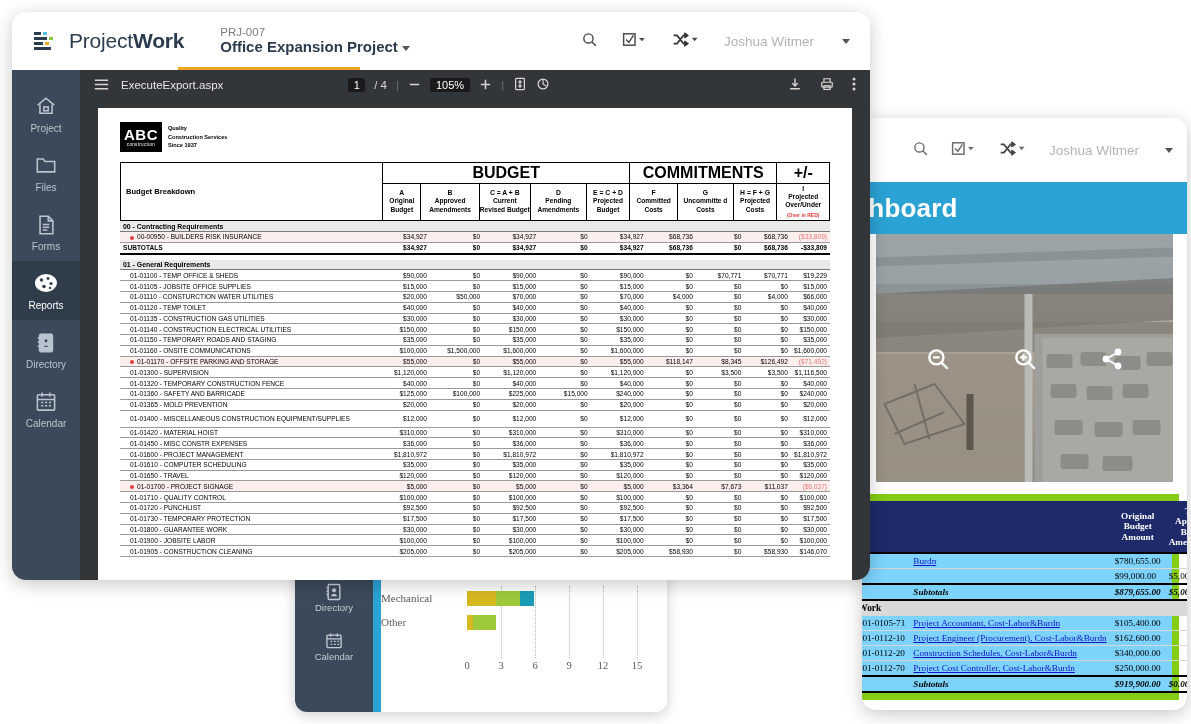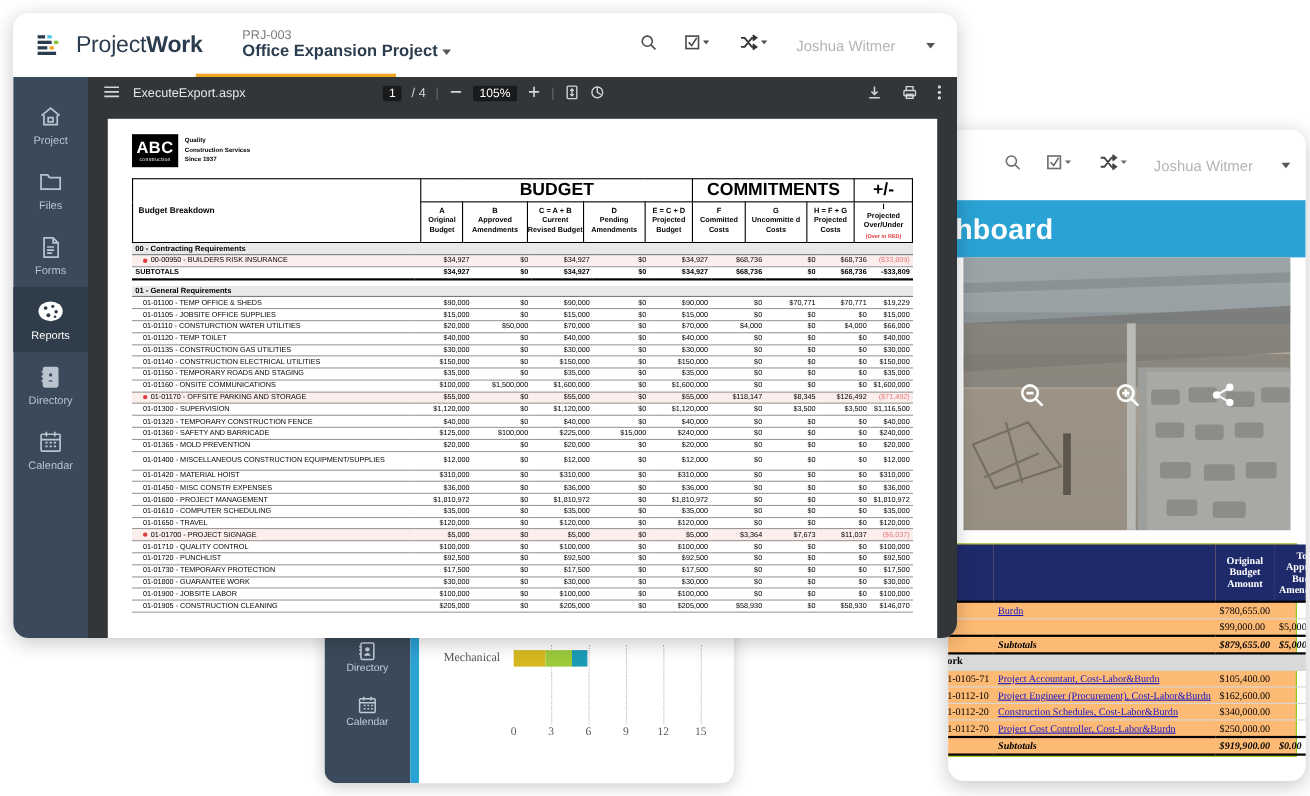--- a/index.html
+++ b/index.html
@@ -39,22 +39,22 @@
   #win-chart .w3-side .navitem { text-align:center; font-size: 9.5px; color:#c2ccd6; }
   #win-chart .w3-side .navitem .glyph { display:block; height: 20px; }
   #win-chart .w3-accent { width: 8px; background:#2ba2d4; }
   #win-chart .w3-main { flex:1; background:#fff; position:relative; }
 
   
   .chart-wrap { position:absolute; left: 0; top: 2px; width: 100%; height: 130px; }
   .chart-rows { position:absolute; left:0; top:6px; width:100%; }
   .chart-row { display:flex; align-items:center; height: 24px; }
   .chart-label {
-    width: 86px; text-align:center; padding-right: 6px;
-    font-family:"Liberation Serif", serif; font-size: 11px; color:#5a5a5a;padding-left:16px;
+    width: 86px; text-align:left; padding-right: 6px;
+    font-family:"Liberation Serif", serif; font-size: 11px; color:#5a5a5a;
   }
   .chart-bars { position:relative; height: 15px; flex:1; }
   .seg { position:absolute; top:0; height: 15px; }
   .chart-axis {
     position:absolute; left: 86px; right: 6px; top: 80px;
     font-family:"Liberation Serif", serif; font-size: 10.5px; color:#5b5b5b;
   }
   .chart-axis span { position:absolute; transform: translateX(-50%); }
   .gridline { position:absolute; top:6px; width:1px; height:72px;
               border-left: 1px dotted #b9b9b9; }
@@ -82,21 +82,21 @@
   .photo-frame { margin: 0 14px; height: 248px; position:relative; overflow:hidden;
                  background:#9aa0a3; }
   .photo-ctrls {
     position:absolute; left: 0; right: 0; top: 112px;
     display:flex; justify-content:space-around; align-items:center;
     padding: 0 18px;
   }
   .photo-ctrls .pc { color:#fff; }
 
   
-  .bw { margin: 12px 8px 0 -32px; background:#fdba74; border:1px solid #84cc16; }
+  .bw { margin: 12px 8px 0 -32px; background:#7dd3fc; border:7px solid #84cc16; }
   .bw table { border-collapse: collapse; width: 100%;
               font-family:"Liberation Serif", serif; font-size: 9.2px; }
   .bw thead th {
     background:#1f2a6b; color:#fff; font-weight:bold;
     padding: 5px 4px; text-align:center; line-height:1.12;
     border-bottom:2px solid #000;
   }
   .bw td { padding: 2px 4px; border-bottom: 1px solid #d6d6d6; white-space:nowrap; }
   .bw td.num { text-align:left; }
   .bw tr.grp td { background:#d9d9d9; font-weight:bold; font-size: 9.4px; }
@@ -237,20 +237,27 @@
               <div class="gridline" style="left: 222px;"></div>
               <div class="gridline" style="left: 256px;"></div>
             </div>
           <div class="chart-rows" id="chart-rows">
               <div class="chart-row">
                 <div class="chart-label">Mechanical</div>
                 <div class="chart-bars">
                   <div class="seg" style="left: 0px; width: 29.4667px; background: rgb(214, 184, 32);"></div>
                   <div class="seg" style="left: 29.4667px; width: 23.8px; background: rgb(157, 201, 59);"></div>
                   <div class="seg" style="left: 53.2667px; width: 13.6px; background: rgb(27, 156, 181);"></div>
+                </div>
+              </div>
+              <div class="chart-row">
+                <div class="chart-label">Other</div>
+                <div class="chart-bars">
+                  <div class="seg" style="left: 0px; width: 5.66667px; background: rgb(214, 184, 32);"></div>
+                  <div class="seg" style="left: 5.66667px; width: 23.8px; background: rgb(157, 201, 59);"></div>
                 </div>
               </div>
             </div>
           <div class="chart-axis" id="chart-axis">
               <span style="left: 0px;">0</span>
               <span style="left: 34px;">3</span>
               <span style="left: 68px;">6</span>
               <span style="left: 102px;">9</span>
               <span style="left: 136px;">12</span>
               <span style="left: 170px;">15</span>
@@ -436,21 +443,21 @@
             <rect x="0" y="6" width="13" height="3" fill="#2b3c4e"></rect>
             <rect x="15" y="6" width="4" height="3" fill="#8bc53f"></rect>
             <rect x="0" y="11" width="9" height="3" fill="#2b3c4e"></rect>
             <rect x="11" y="11" width="4" height="3" fill="#f0a523"></rect>
             <rect x="0" y="16" width="17" height="3" fill="#2b3c4e"></rect>
           </svg>
         </span>
         <span class="logo-text"><span>Project</span><b>Work</b></span>
       </div>
       <div class="proj">
-        <div class="pid">PRJ-003</div>
+        <div class="pid">PRJ-007</div>
         <div class="pname"><span>Office Expansion Project</span><span class="caret"></span></div>
       </div>
       <div class="right">
         <span>
           <svg width="17" height="17" viewBox="0 0 24 24" fill="none" stroke="#4a4a4a" stroke-width="2">
             <circle cx="10.5" cy="10.5" r="6.5"></circle>
               <path d="M15.5 15.5L21 21"></path>
           </svg>
         </span>
         <span>

